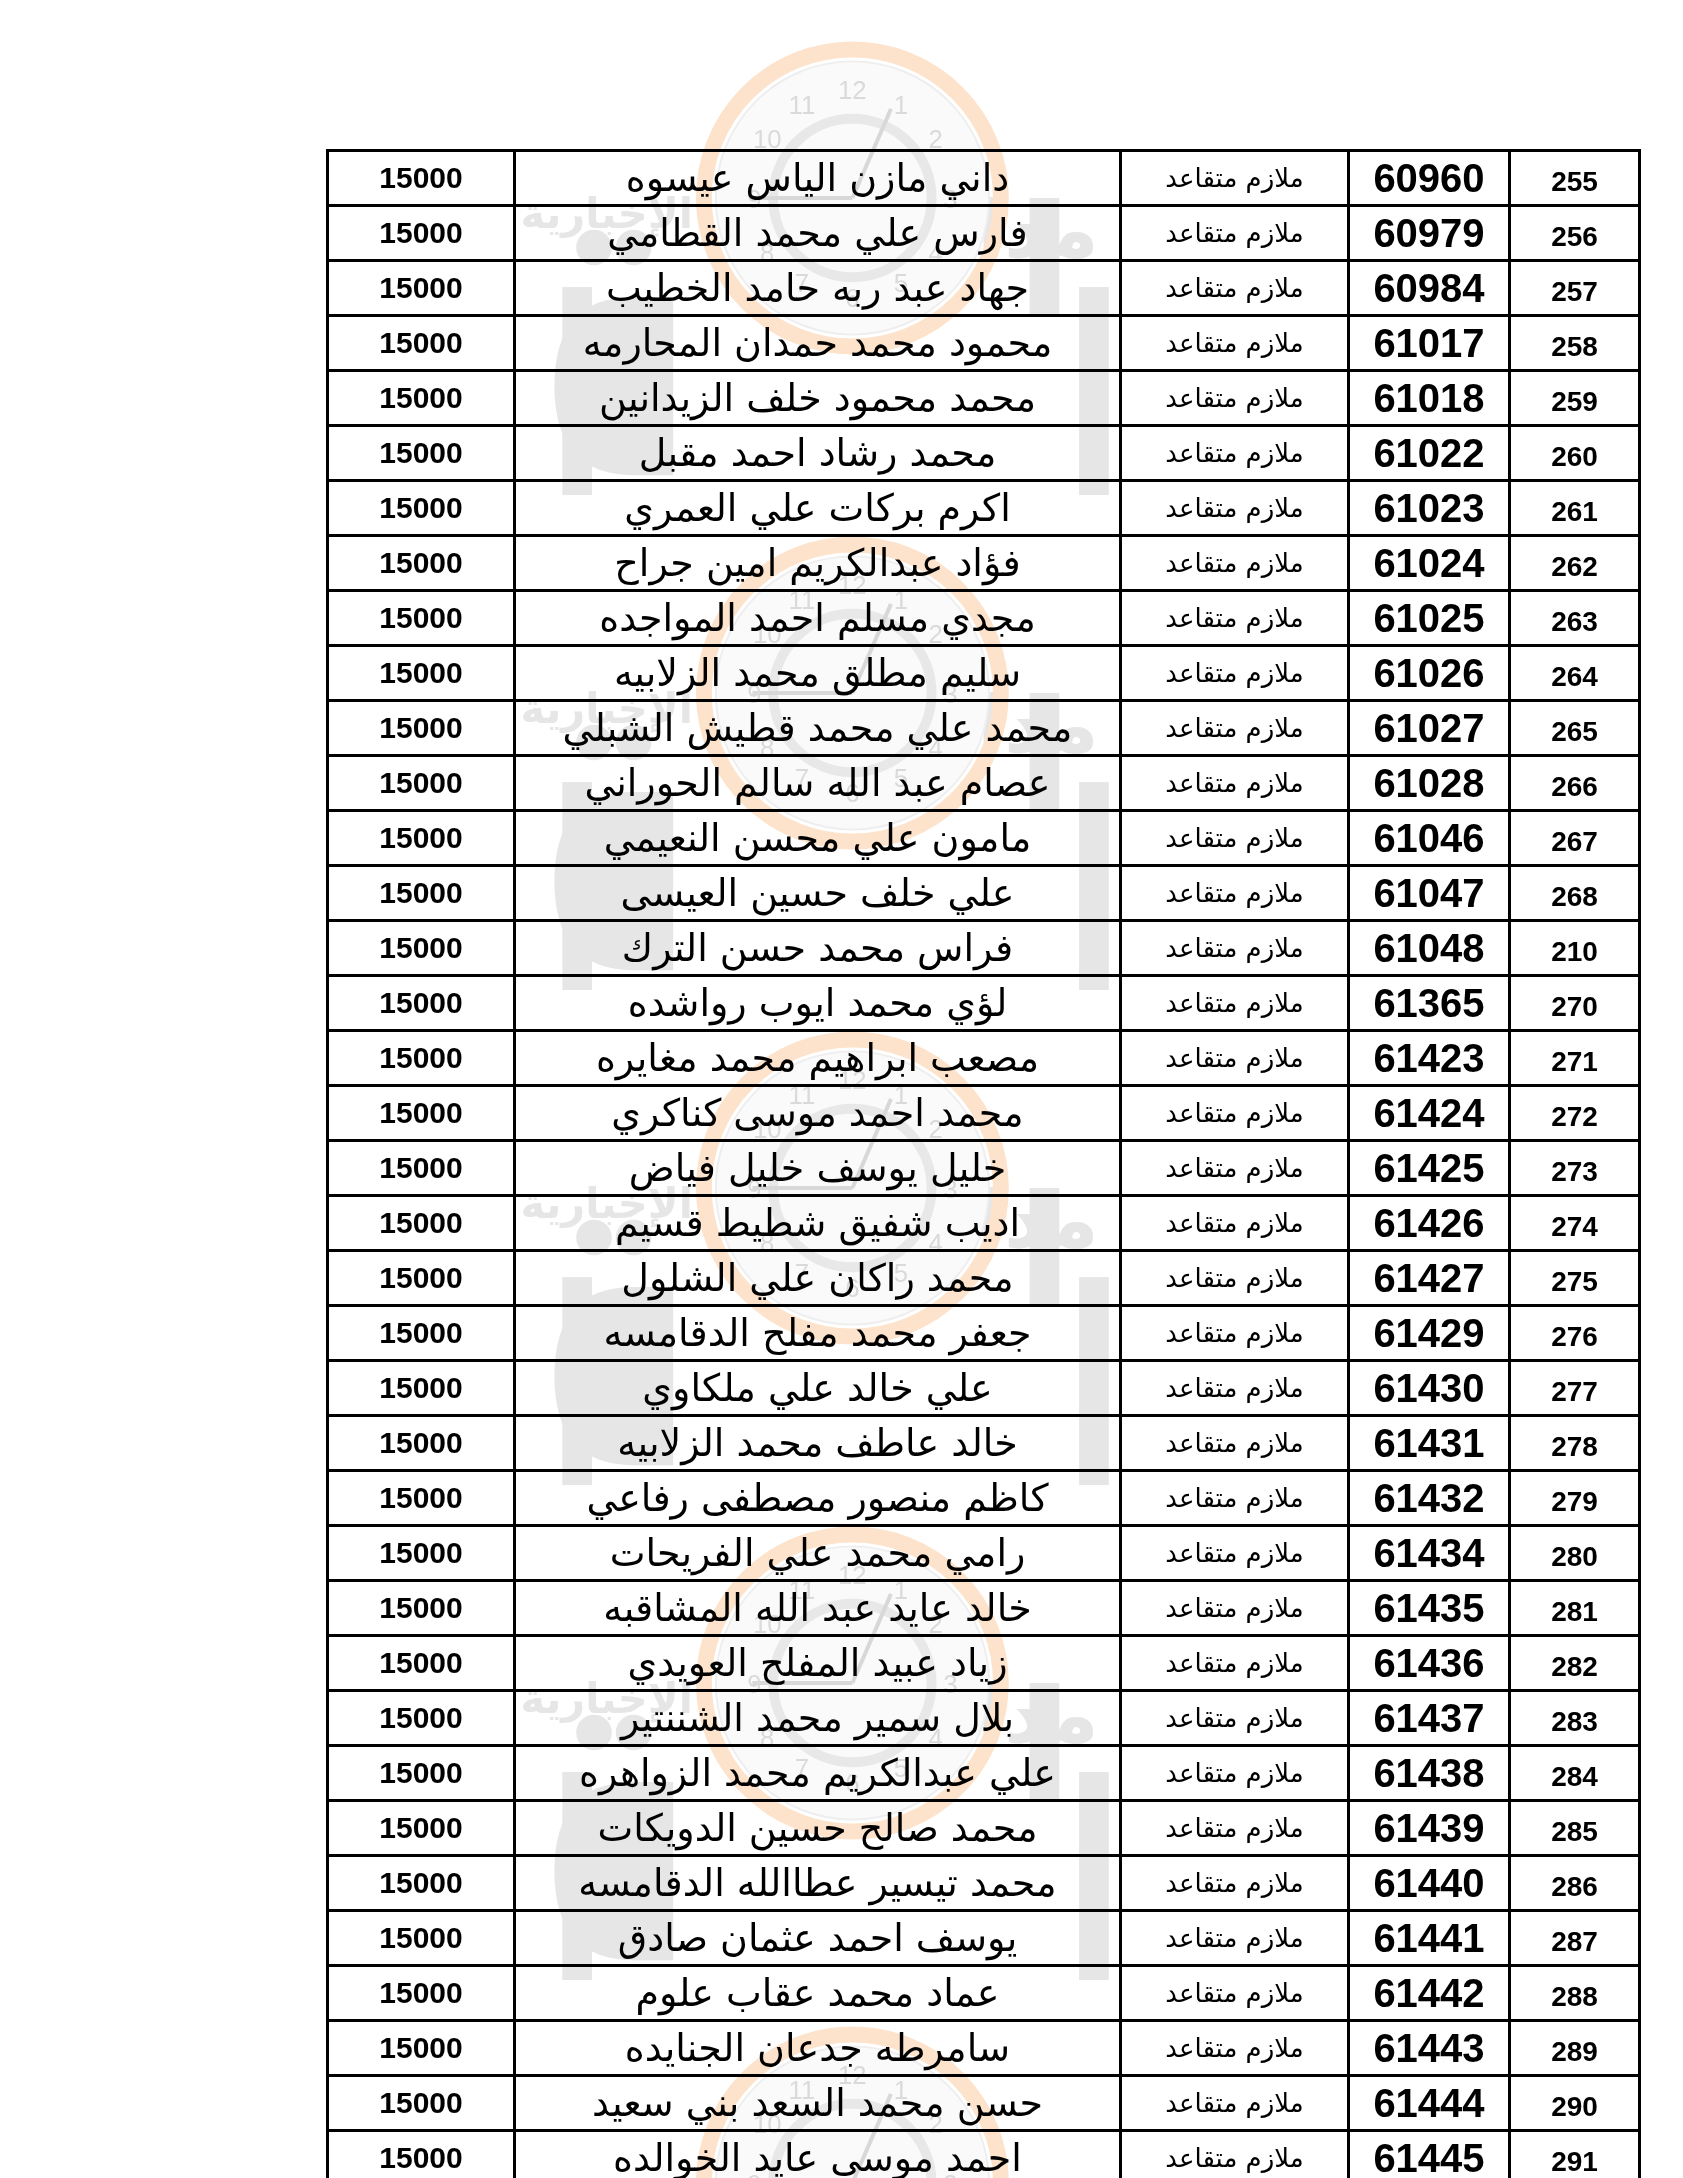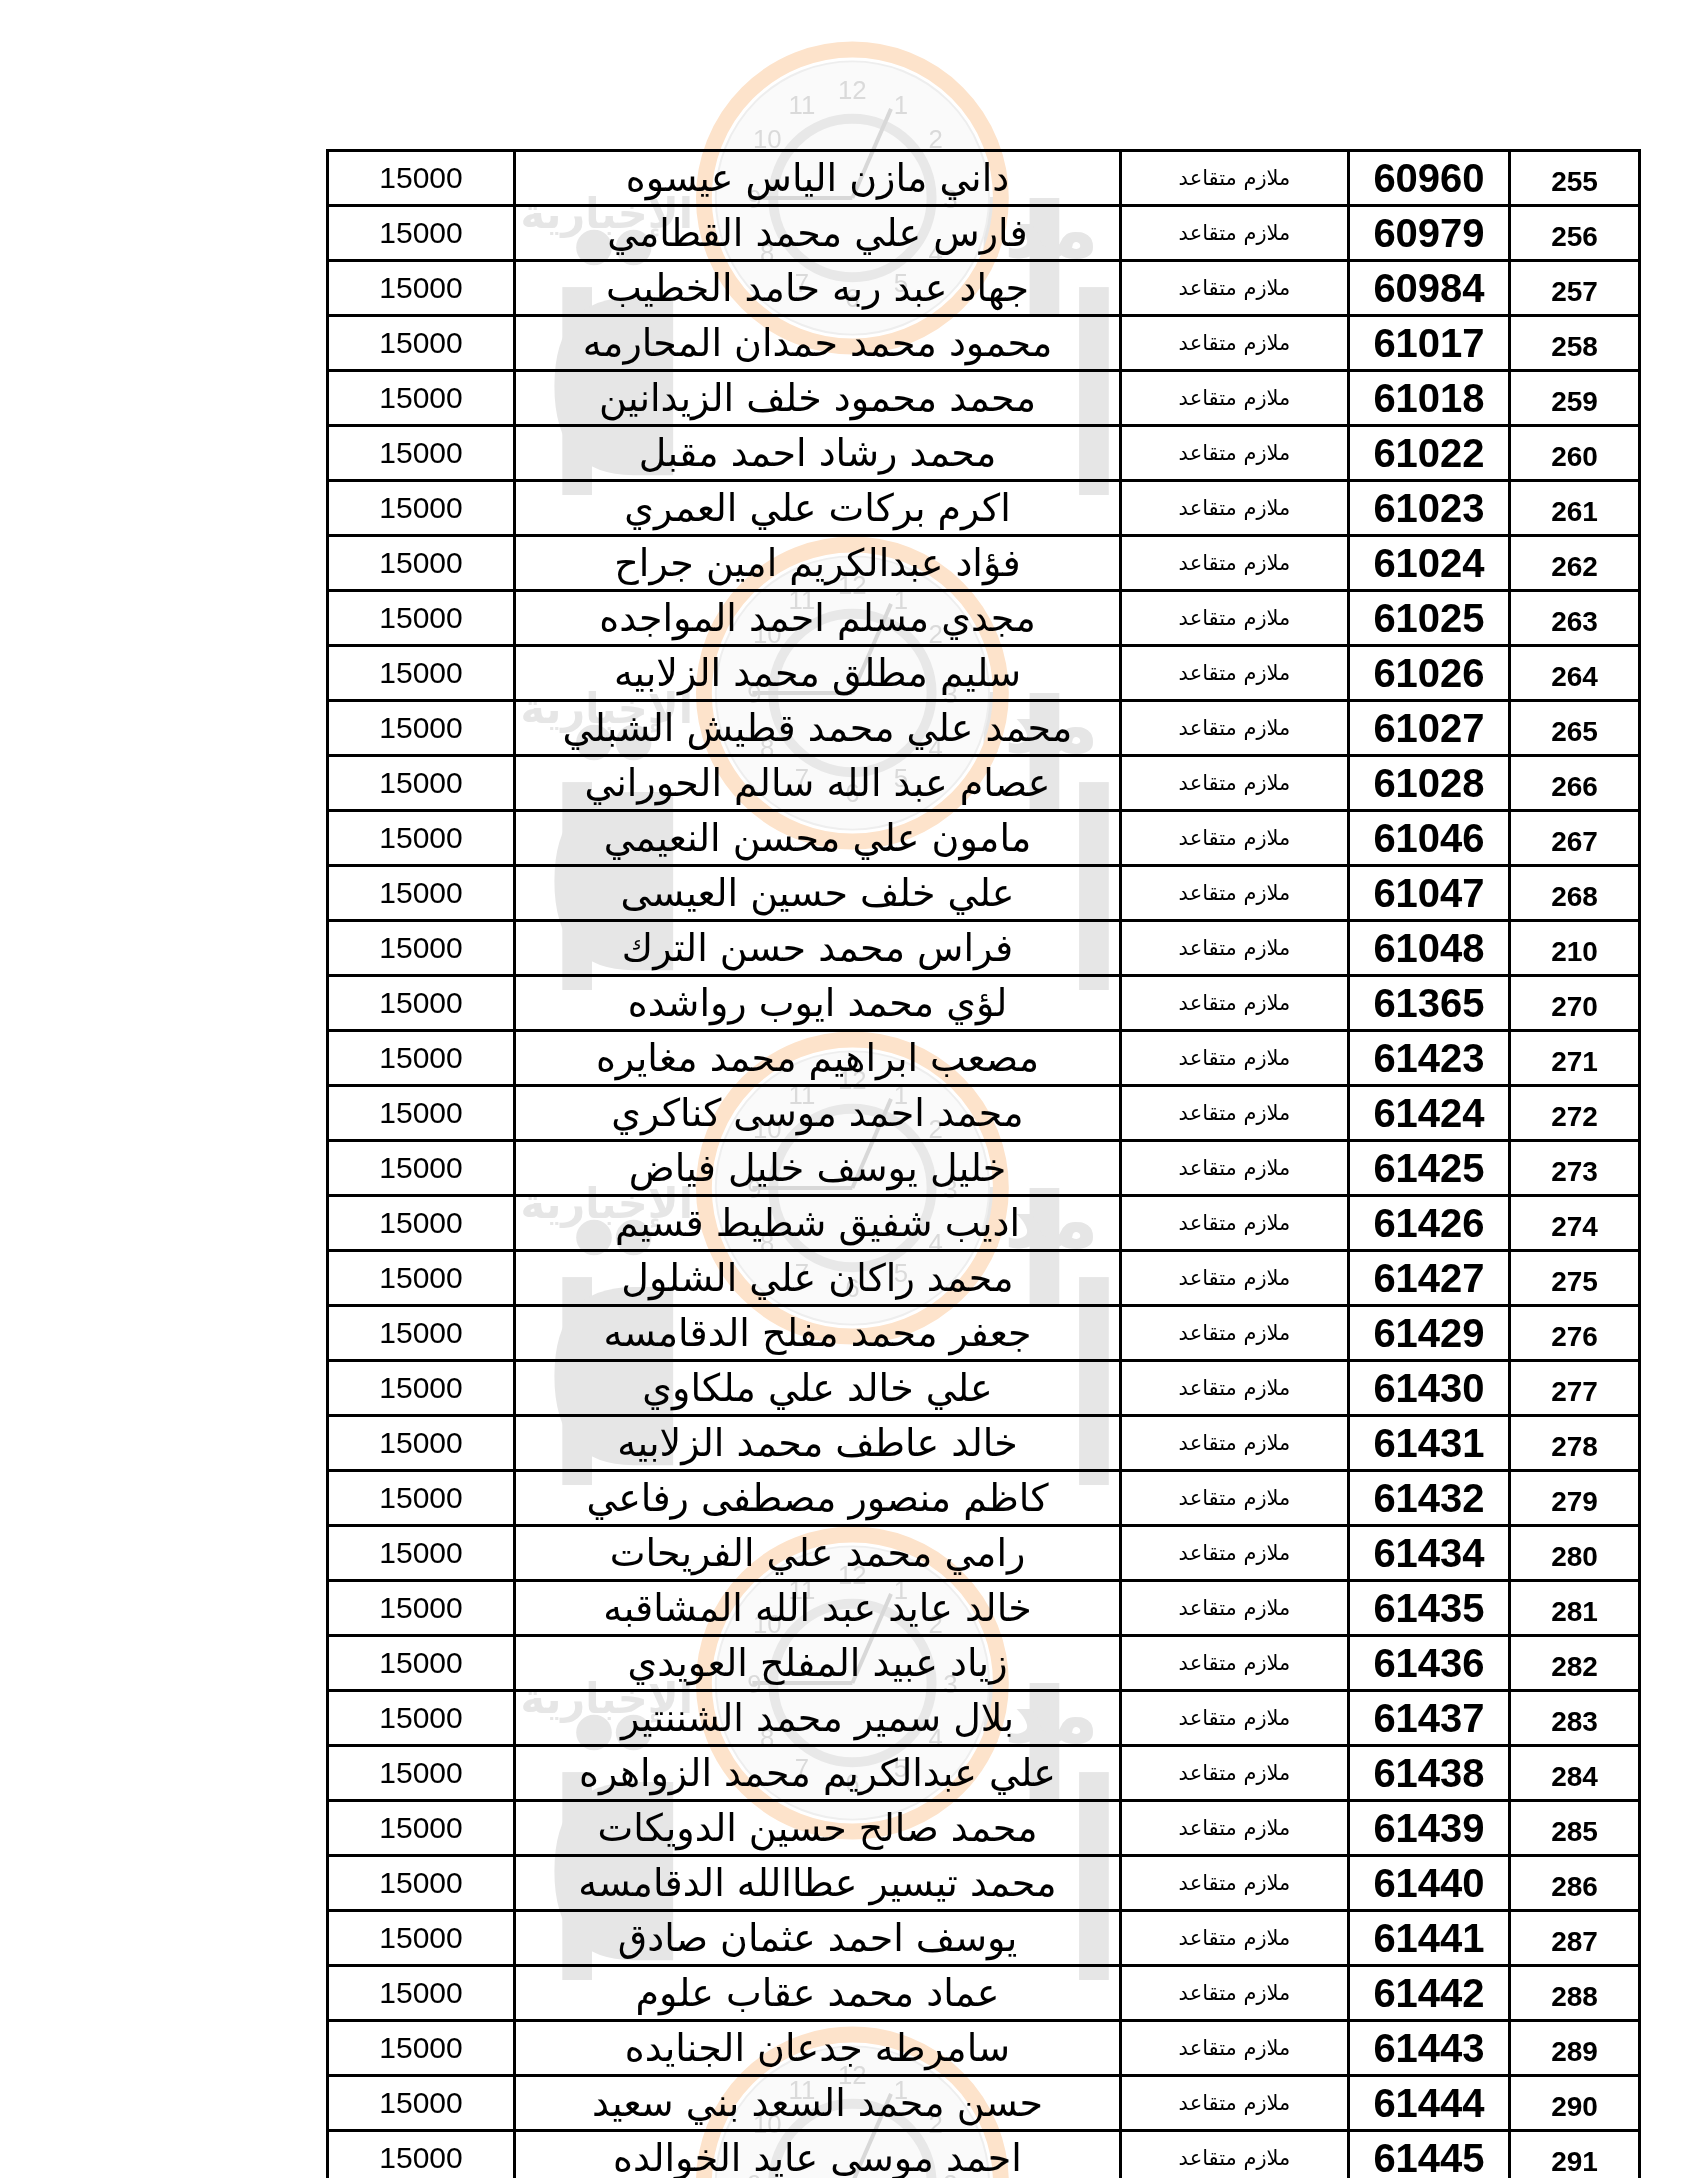--- a/index.html
+++ b/index.html
@@ -1,22 +1,22 @@
 <!DOCTYPE html>
 <html><head>
 <meta charset="utf-8">
 <style>
   html, body { margin:0; padding:0; background:#ffffff; }
   body { width:1683px; height:2178px; position:relative; overflow:hidden; font-family:"Liberation Sans", sans-serif; }
   .wm { position:absolute; left:0; width:1683px; height:495px; pointer-events:none; z-index:0; }
   .page-table { position:absolute; left:326px; top:149px; width:1306px; border-collapse:collapse; z-index:1; table-layout:fixed; }
   .page-table td { border:3px solid #000; height:44px; padding:0; text-align:center; vertical-align:middle; color:#000; background:transparent; }
-  .c-amt { width:184px; font-weight:normal; font-size:30px; }
+  .c-amt { width:184px; font-weight:bold; font-size:30px; }
   .c-name { width:603px; font-size:38px; direction:rtl; font-family:"DejaVu Sans", sans-serif; }
-  .c-rank { width:225px; font-size:21px; direction:rtl; font-family:"DejaVu Sans", sans-serif; }
+  .c-rank { width:225px; font-size:26px; direction:rtl; font-family:"DejaVu Sans", sans-serif; }
   .c-id { width:158px; font-weight:bold; font-size:40px; }
   .c-no { width:127px; font-weight:bold; font-size:28px; padding-top:8px !important; }
 </style>
 </head>
 <body>
 
 <div id="wm-container">
     <svg class="wm" viewBox="0 0 1700 500" width="1683" height="495" style="top: 0px;">
 
     <g fill="#e6e6e6">

